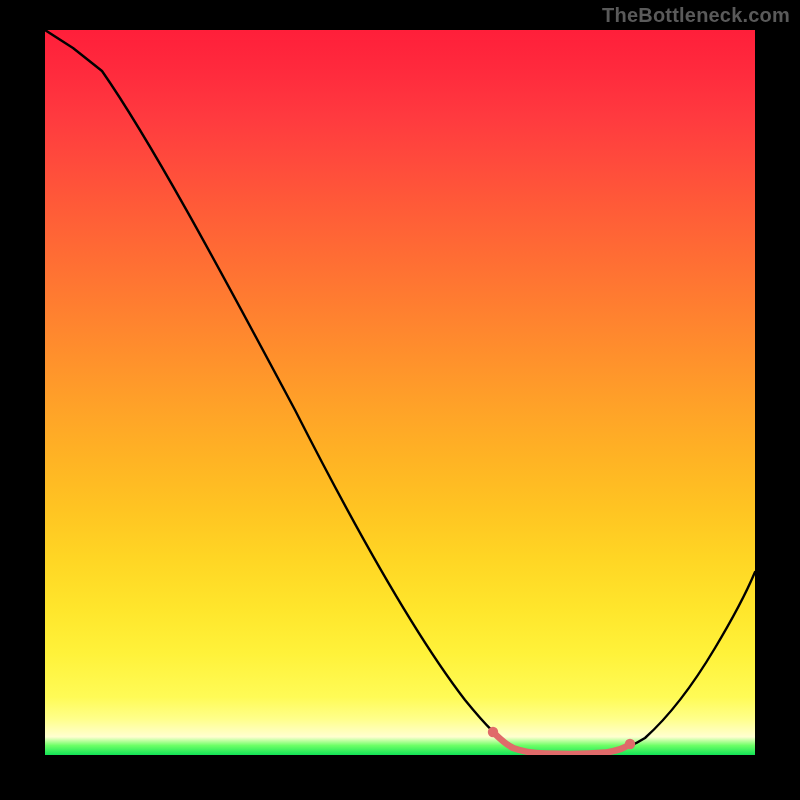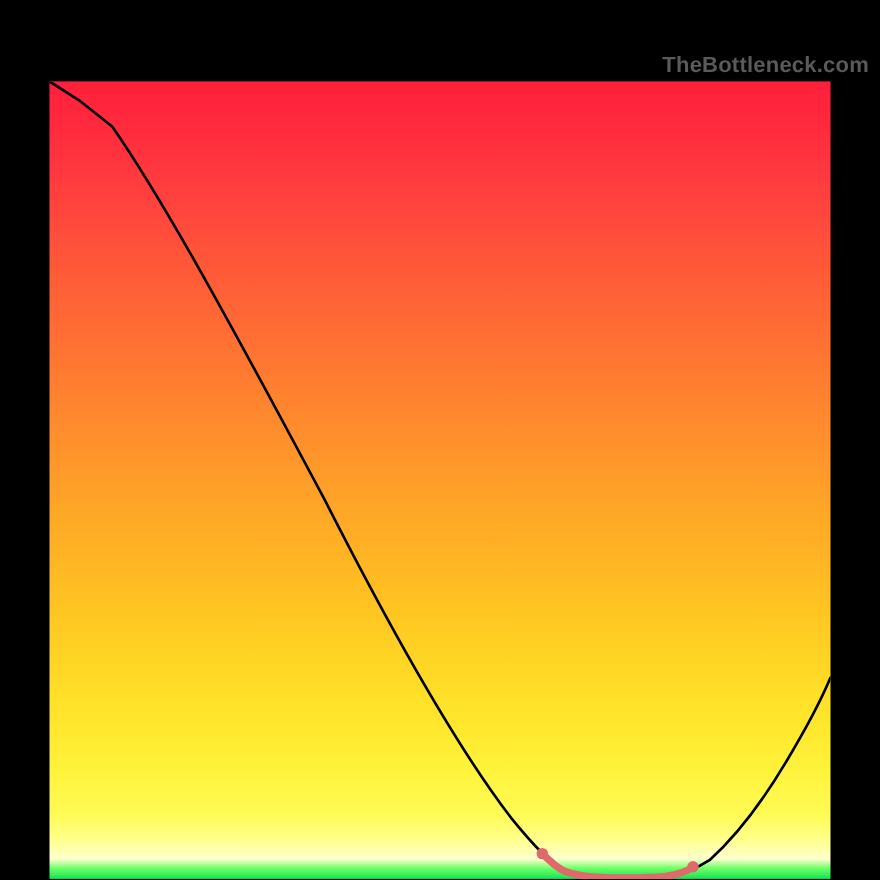--- a/index.html
+++ b/index.html
@@ -9,21 +9,20 @@
     height: 800px;
     background: #000;
     overflow: hidden;
     font-family: Arial, Helvetica, sans-serif;
   }
   .frame {
     position: relative;
     width: 800px;
     height: 708px;
     background: #000;
-    margin-top: 44px;
   }
   .watermark {
     position: absolute;
     top: 4px;
     right: 10px;
     color: #5a5a5a;
     font-size: 20px;
     font-weight: 600;
     letter-spacing: 0.2px;
     z-index: 20;

